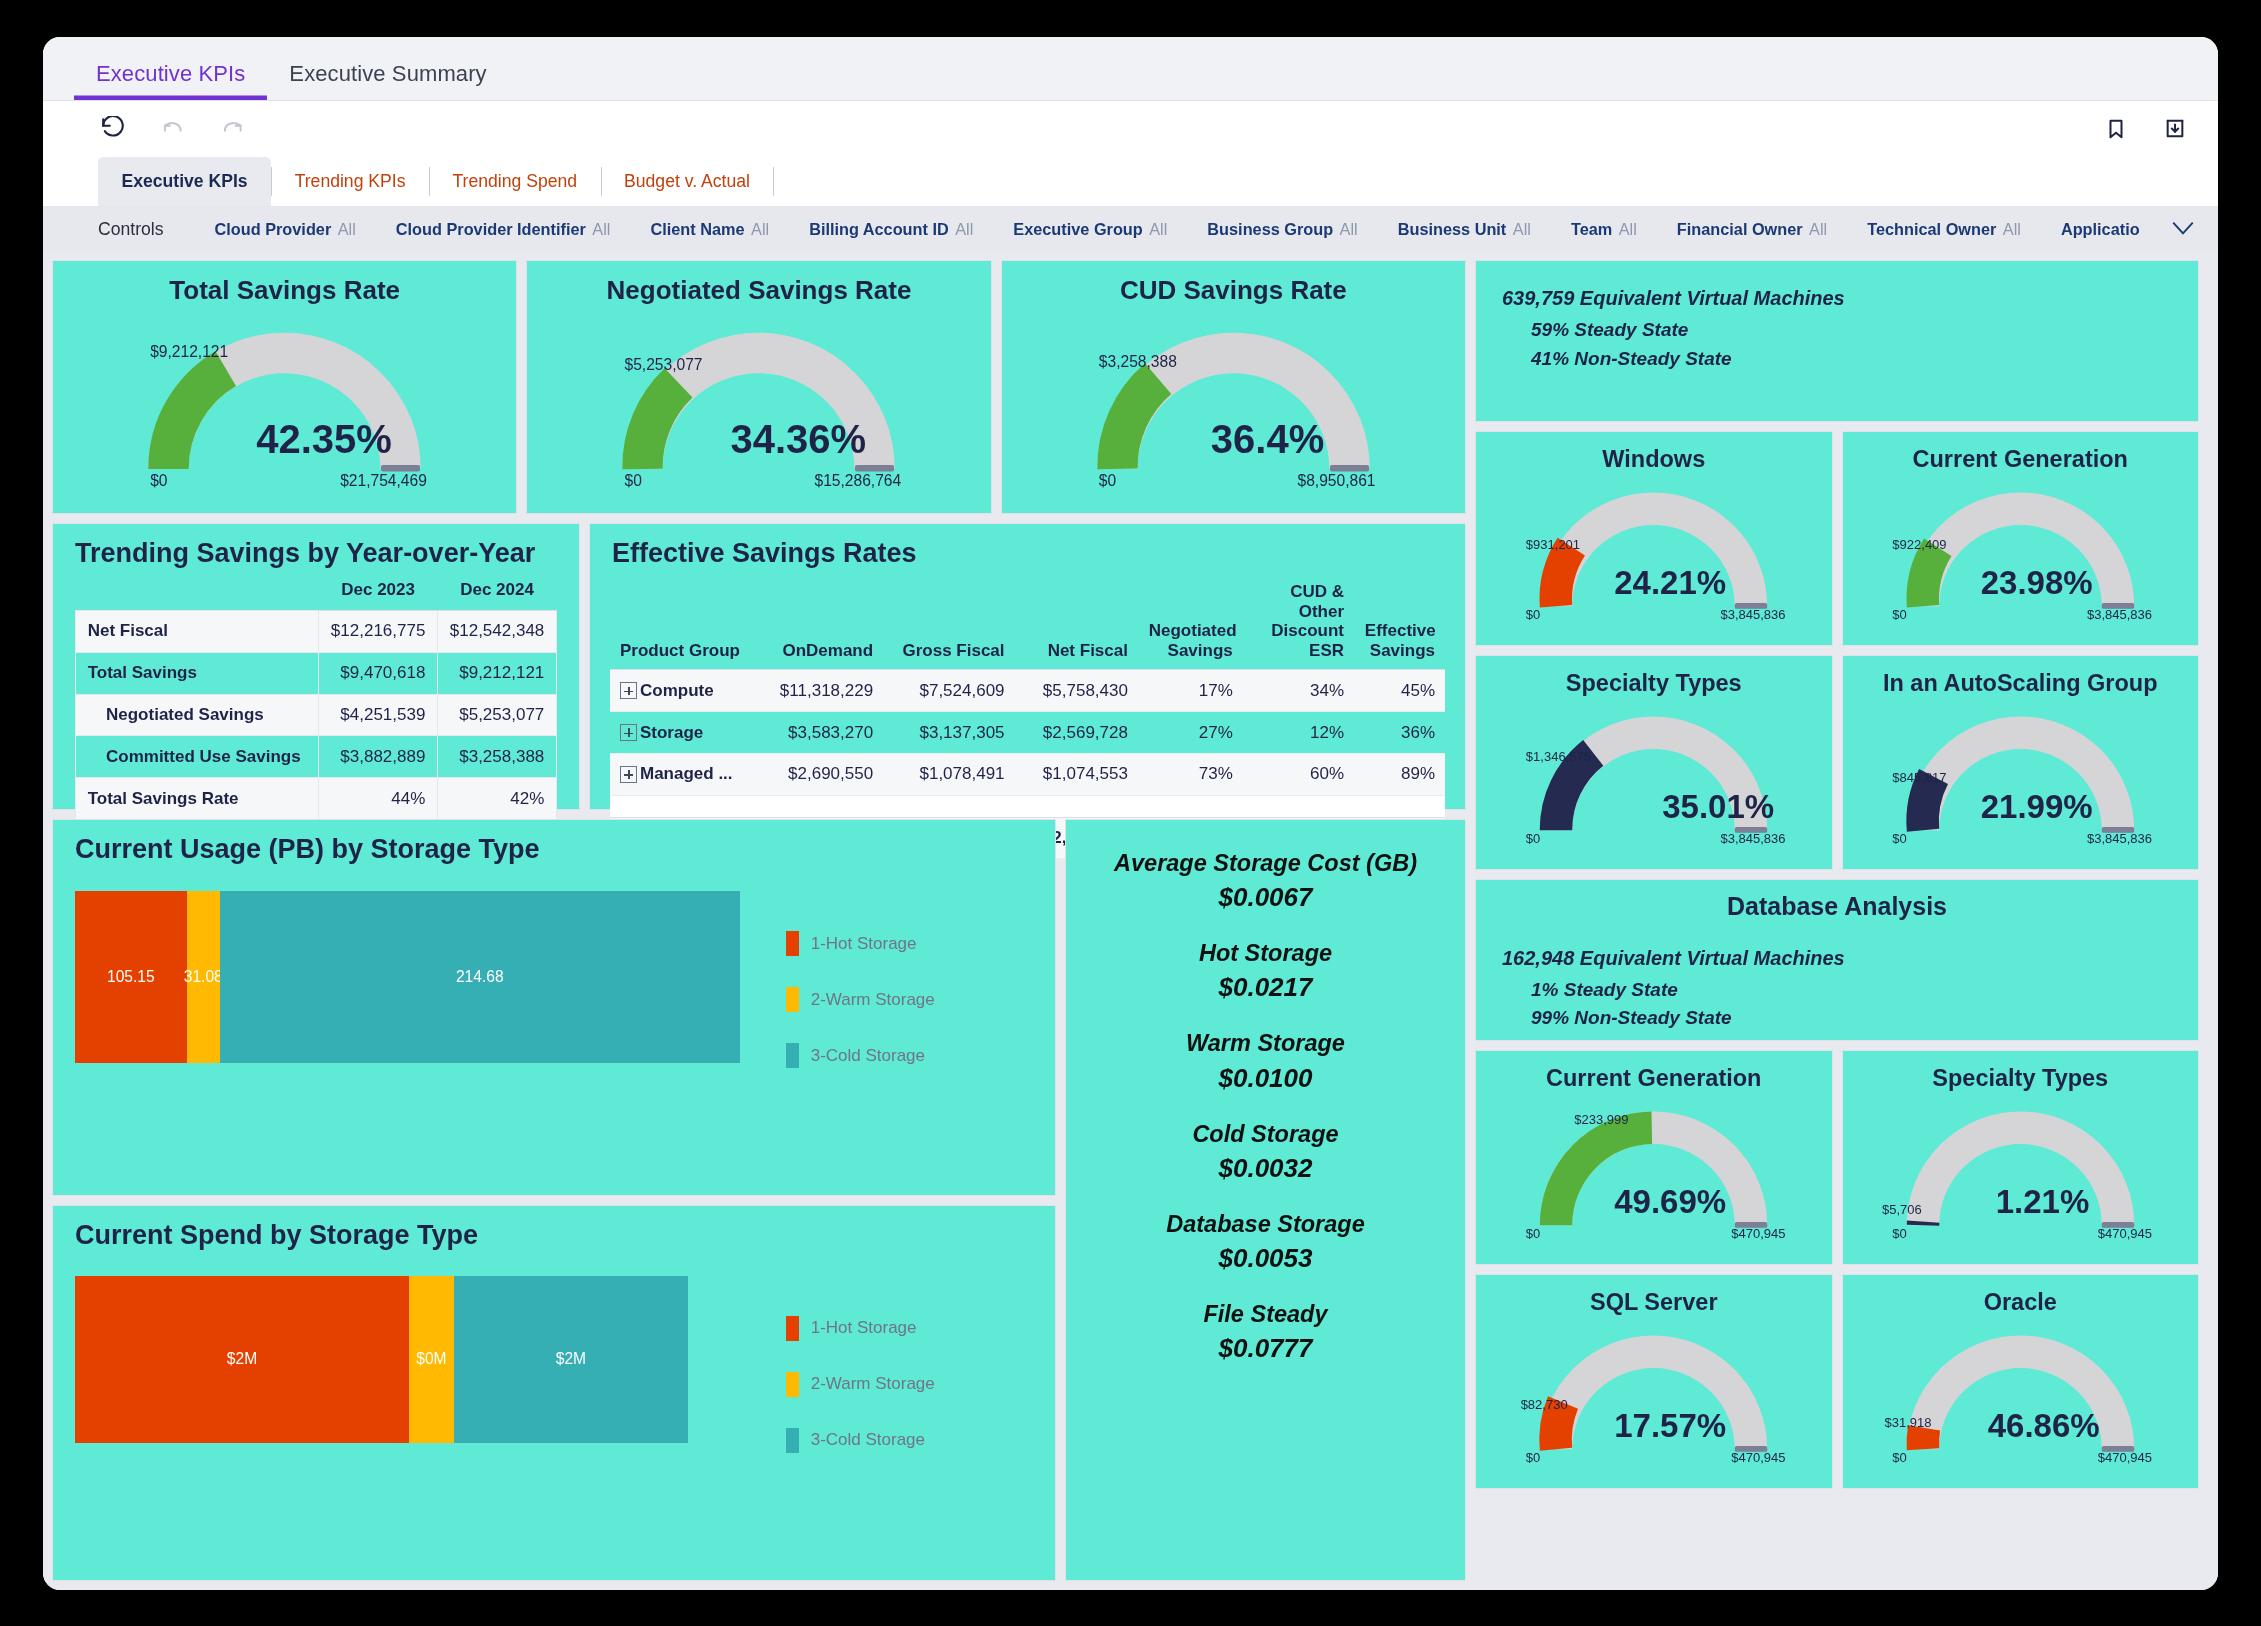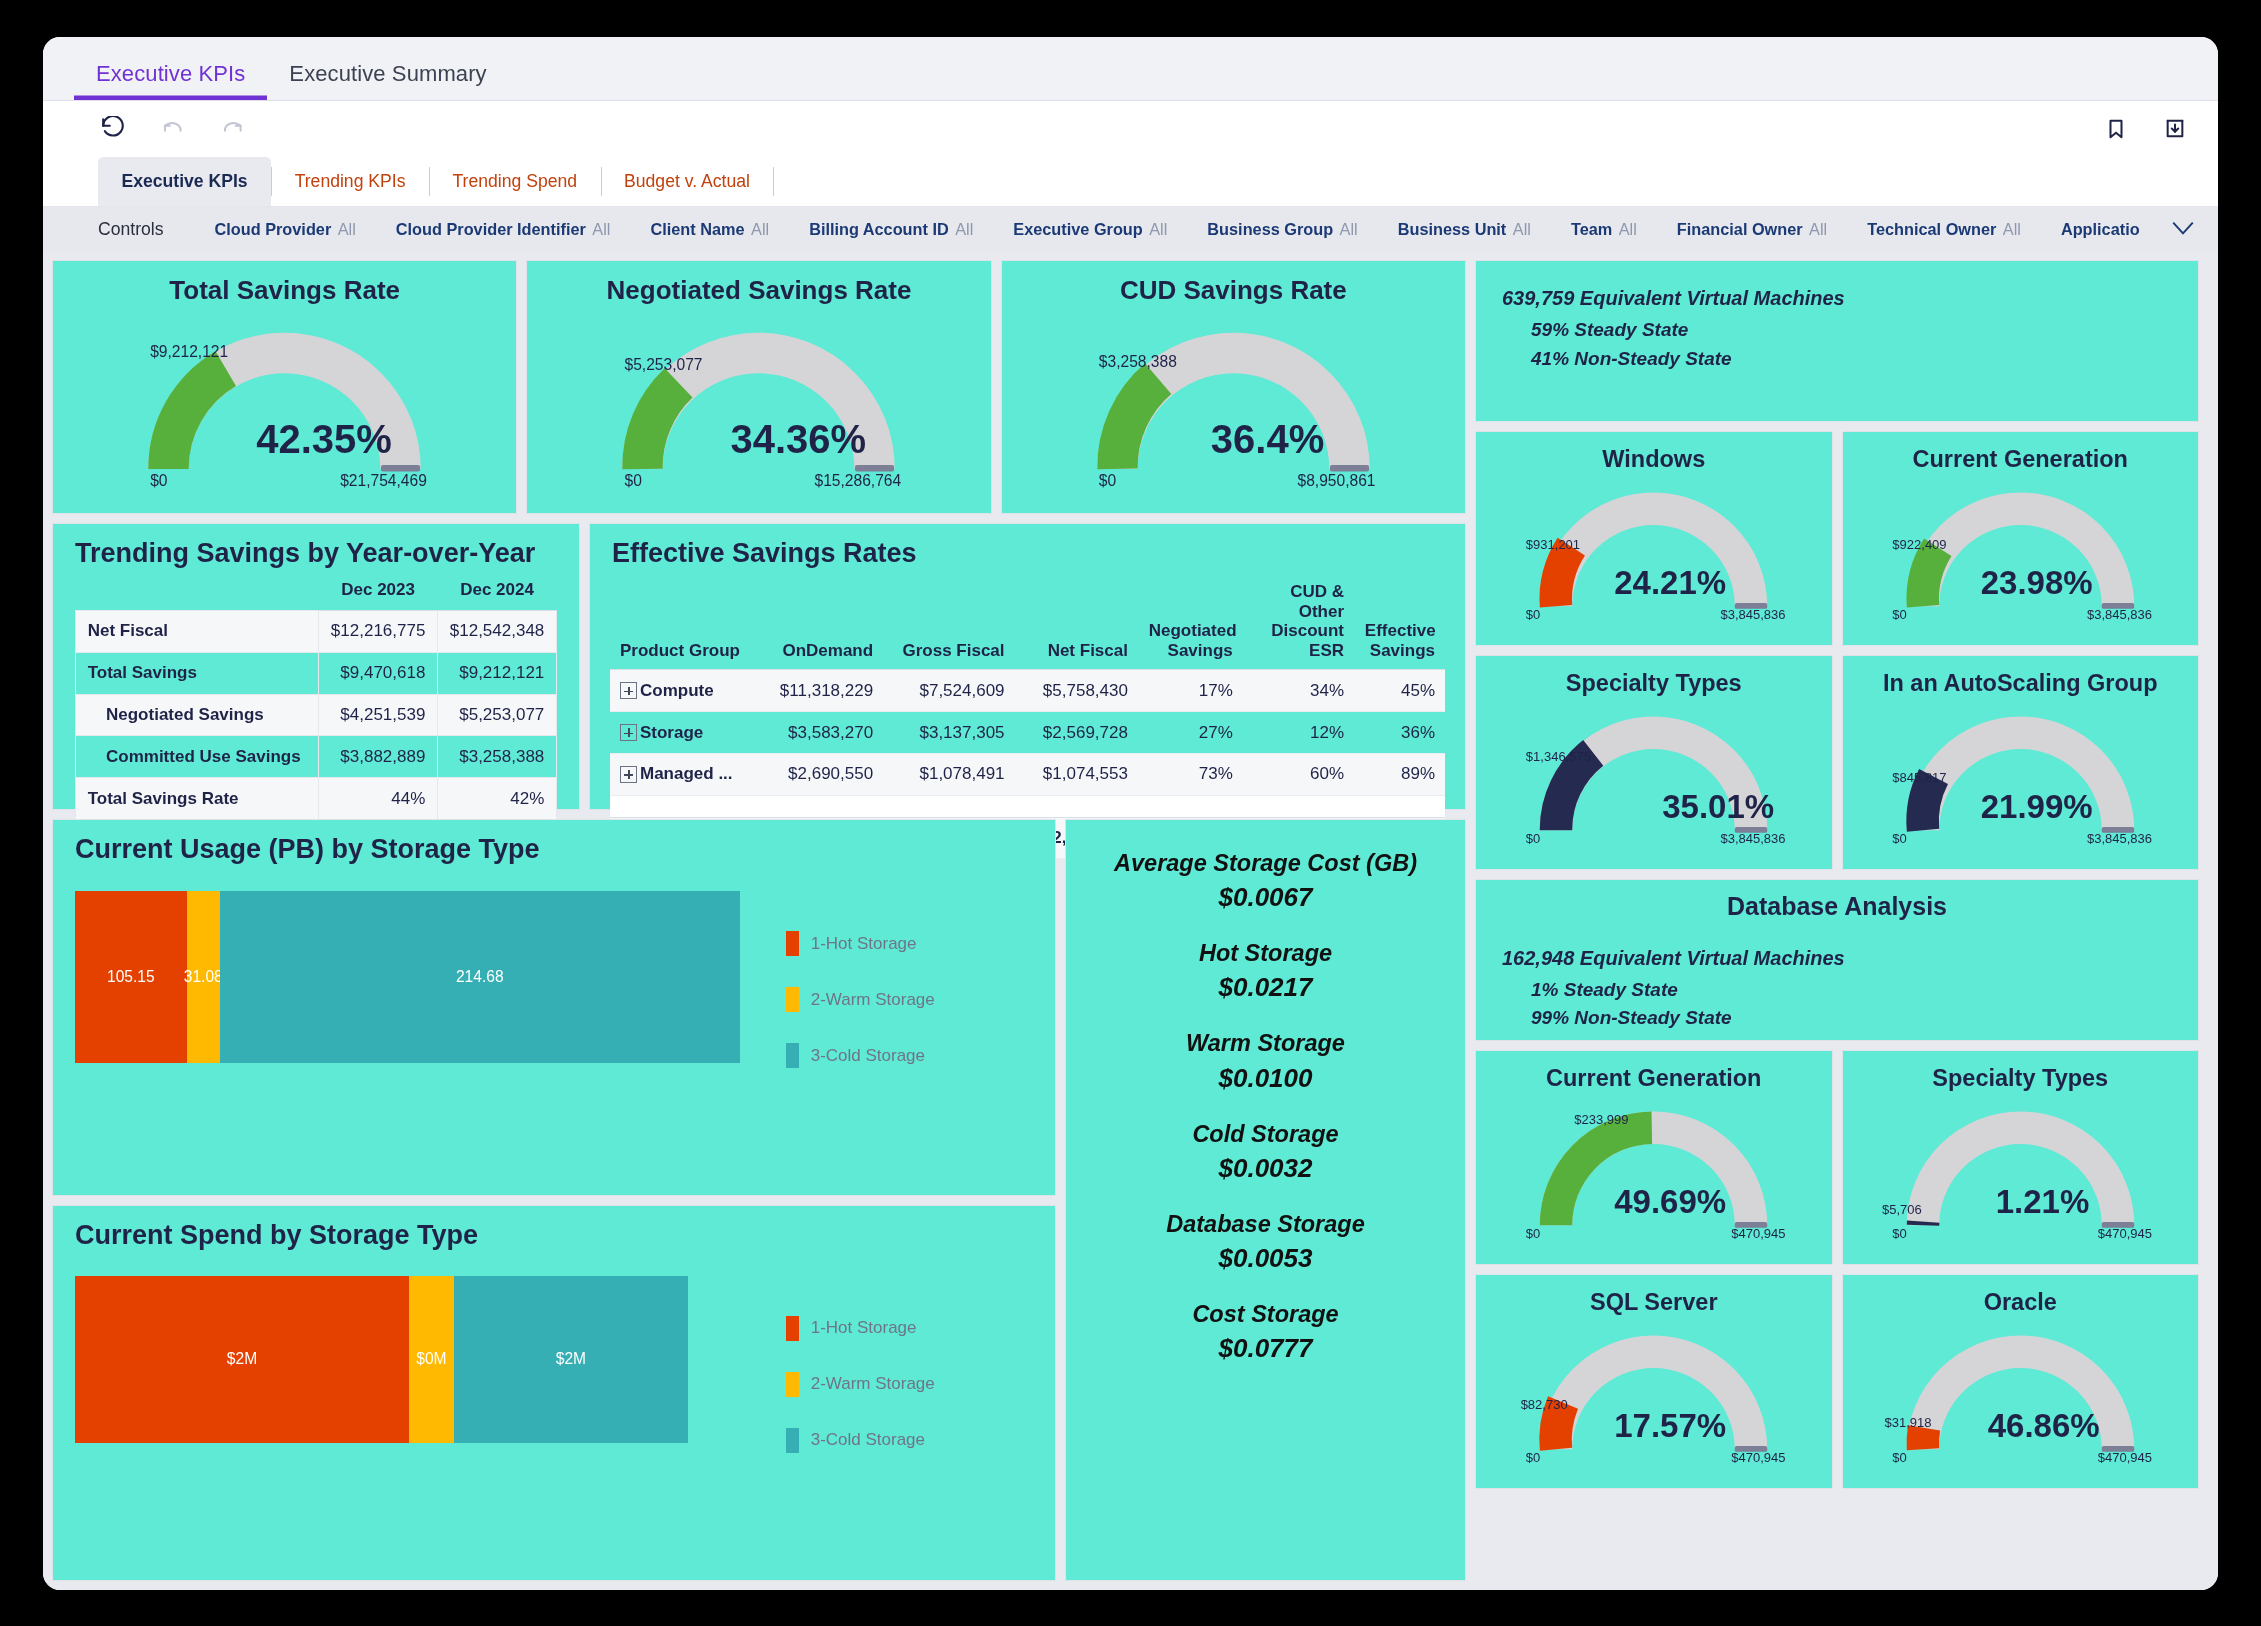--- a/index.html
+++ b/index.html
@@ -518,21 +518,21 @@
             <div class="cost-label">Average Storage Cost (GB)</div>
             <div class="cost-value">$0.0067</div>
             <div class="cost-label">Hot Storage</div>
             <div class="cost-value">$0.0217</div>
             <div class="cost-label">Warm Storage</div>
             <div class="cost-value">$0.0100</div>
             <div class="cost-label">Cold Storage</div>
             <div class="cost-value">$0.0032</div>
             <div class="cost-label">Database Storage</div>
             <div class="cost-value">$0.0053</div>
-            <div class="cost-label">Cost Storage</div>
+            <div class="cost-label">File Steady</div>
             <div class="cost-value last">$0.0777</div>
           </div>
         </div>
       </div>
     </div>
 
     <div class="col-right">
 
       <div class="card" style="height:162px;">
         <div class="analysis-body">

